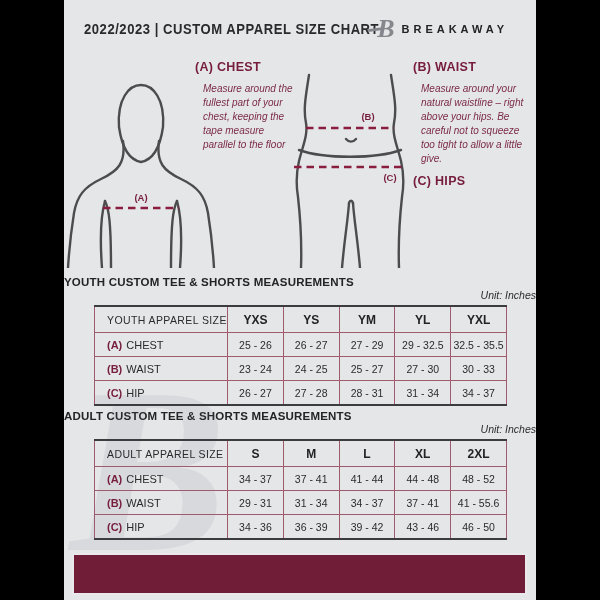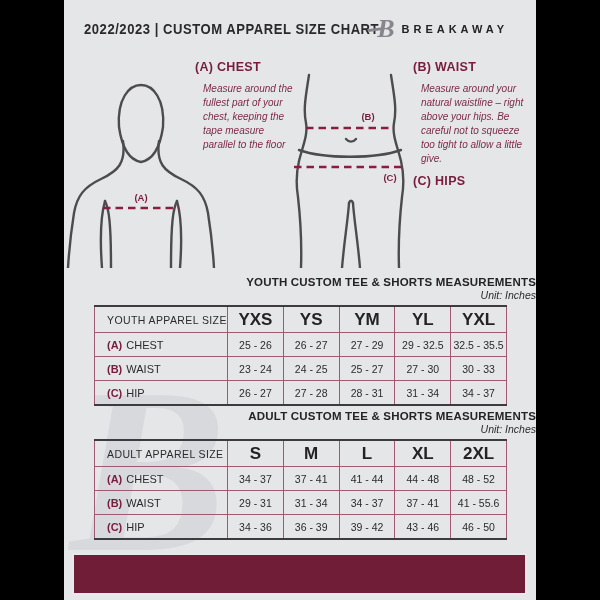--- a/index.html
+++ b/index.html
@@ -43,39 +43,39 @@
   .m-head{
     font-size:12.5px;font-weight:bold;color:#761d3b;letter-spacing:.3px;
     margin:0 0 6px 0;
   }
   .m-desc{
     font-size:10px;font-style:italic;color:#7b2a47;line-height:1.4;margin:8px;
   }
   .hips-gap{}
   
   .tbl-title{
-    position:absolute;left:0;width:100%;text-align:right;
+    position:absolute;left:0;width:100%;text-align:left;
     font-size:11.5px;font-weight:bold;color:#242426;letter-spacing:.2px;
   }
   .tbl-unit{
     position:absolute;left:0;width:100%;text-align:right;
     font-size:10.5px;font-style:italic;color:#2c2c2e;
   }
   table.size-table{
     position:absolute;left:30px;width:413px;
     border-collapse:collapse;table-layout:fixed;z-index:2;
   }
   table.size-table{border-top:2px solid #3c3c3e;border-bottom:2px solid #3c3c3e;}
   .size-table th,.size-table td{
     border:1.2px solid #a05a6e;
     padding:0;text-align:center;vertical-align:middle;
     background:transparent;
   }
   .size-table col.lbl{width:133px;}
-  .size-table th{height:25px;font-size:17px;font-weight:bold;color:#232325;}
+  .size-table th{height:25px;font-size:12px;font-weight:bold;color:#232325;}
   .size-table th.rowhead{
     font-size:10.5px;font-weight:normal;text-align:left;padding-left:12px;
     letter-spacing:.4px;color:#2b2b2d;
   }
   .size-table td{height:23px;font-size:10.5px;color:#2b2b2d;}
   .size-table td.rowlabel{
     text-align:left;padding-left:12px;font-size:11px;color:#2b2b2d;
   }
   .row-key{font-weight:bold;color:#761d3b;margin-right:4px;}
   

